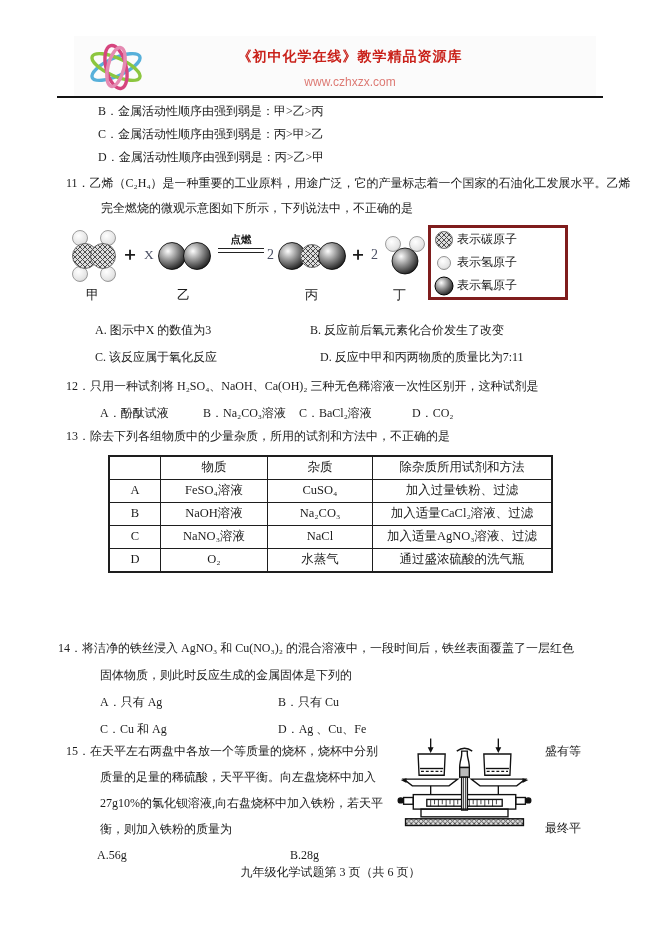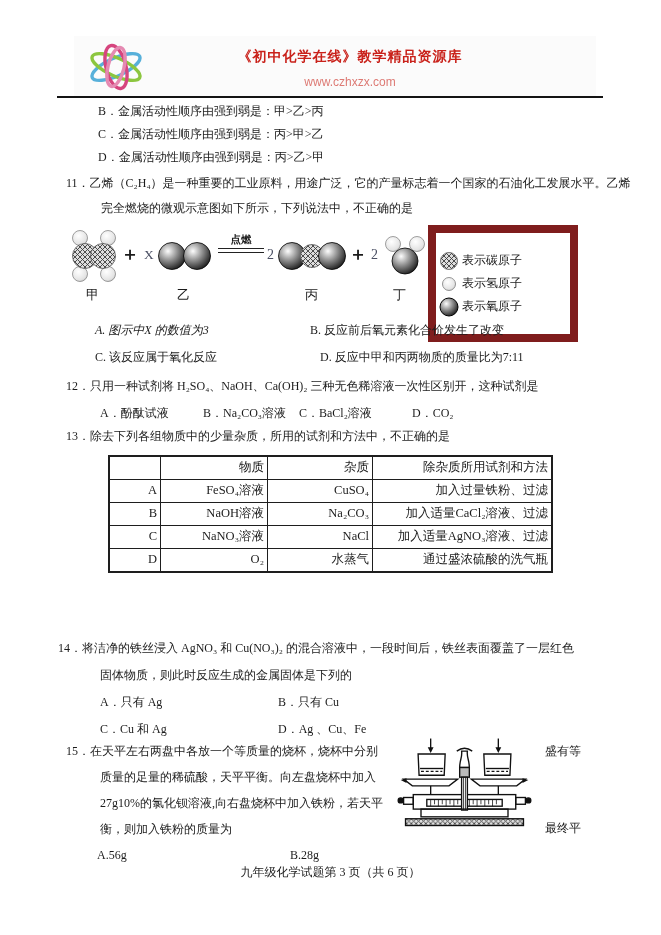--- a/index.html
+++ b/index.html
@@ -15,24 +15,24 @@
   .hdr-url{position:absolute;left:160px;top:75px;width:380px;text-align:center;
     font-size:12px;color:#dd7a74;font-family:"Liberation Sans",sans-serif;}
   .hdr-line{position:absolute;left:57px;top:96px;width:546px;height:2px;background:#141414;}
   .opt-col{font-size:12px;}
   .coef{color:#4a4f63;font-family:"Liberation Serif",serif;}
   .plus{font-size:18px;font-weight:bold;}
   .cond{position:absolute;text-align:center;}
   .cond .cond-label{font-size:10.5px;font-weight:bold;display:block;margin-bottom:2px;}
   .cond .dbl{height:3px;border-top:1.5px solid #222;border-bottom:1.5px solid #222;width:46px;margin:0 auto;}
   .mol-label{font-size:13px;}
-  .legend{position:absolute;border:8px solid #7f1d1d;background:#fff;padding:16px 3px;}
+  .legend{position:absolute;border:3px solid #7f1d1d;background:#fff;padding:0 3px;}
   .legend-row{display:flex;align-items:center;height:23px;gap:3px;font-size:12px;}
   table.zz{border-collapse:collapse;border:2px solid #1e1e1e;font-size:12.5px;}
-  table.zz td{border:1px solid #1e1e1e;text-align:right;height:22px;padding:0 3px;}
+  table.zz td{border:1px solid #1e1e1e;text-align:center;height:22px;padding:0 3px;}
   .c0{width:44px;} .c1{width:100px;} .c2{width:98px;} .c3{width:172px;}
   .footer{position:absolute;left:0;top:864px;width:661px;text-align:center;font-size:12px;}
   svg{display:block;}
 </style>
 </head>
 <body>
 
 <svg width="0" height="0" style="position:absolute">
   <defs>
     <pattern id="hatchP" patternUnits="userSpaceOnUse" width="5" height="5">
@@ -144,21 +144,21 @@
     </div>
     <div class="legend-row">
       <svg width="20" height="20" viewBox="0 0 20 20">
           <circle cx="10" cy="10" r="9" fill="url(#oxyG)" stroke="#000" stroke-width="1"></circle>
         </svg>
       <span>表示氧原子</span>
     </div>
   </div>
 </div>
 
-<div class="pos" style="left:95px;top:323px;font-style:italic;">A. 图示中X 的数值为3</div>
+<div class="pos" style="left:95px;top:323px;">A. 图示中X 的数值为3</div>
 <div class="pos" style="left:298px;top:323px;margin-left:12px;">B. 反应前后氧元素化合价发生了改变</div>
 <div class="pos" style="left:95px;top:350px;">C. 该反应属于氧化反应</div>
 <div class="pos" style="left:298px;top:350px;margin-left:22px;">D. 反应中甲和丙两物质的质量比为7:11</div>
 
 <div class="pos" style="left:66px;top:379px;text-align:right;">
   <span>12．</span><span>只用一种试剂将 H₂SO₄、NaOH、Ca(OH)₂ 三种无色稀溶液一次性区别开，这种试剂是</span>
 </div>
 <div class="pos" style="left:100px;top:406px;">A．酚酞试液</div>
 <div class="pos" style="left:203px;top:406px;">B．Na₂CO₃溶液</div>
 <div class="pos" style="left:299px;top:406px;">C．BaCl₂溶液</div>

